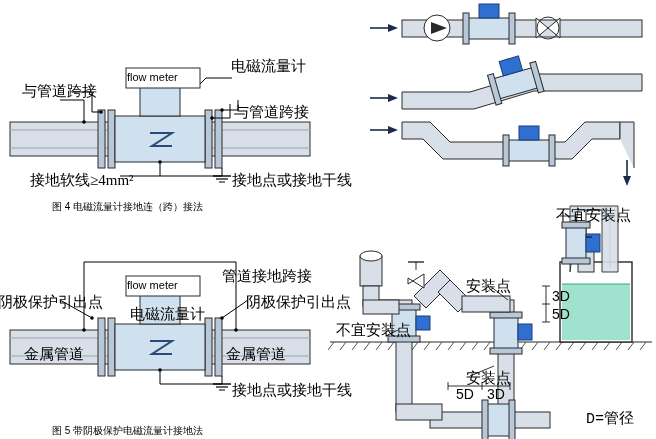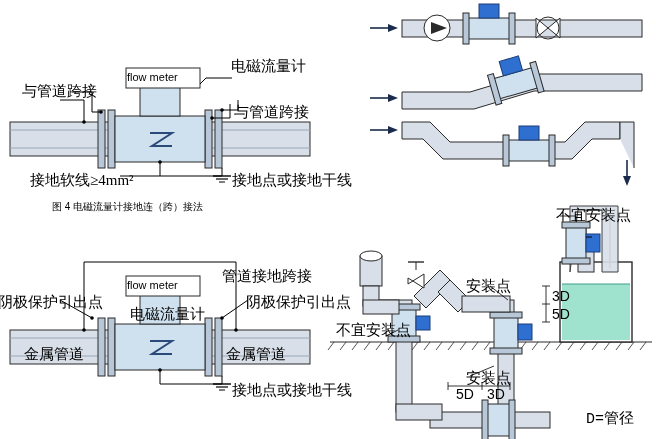--- a/index.html
+++ b/index.html
@@ -238,20 +238,21 @@
   <div class="cap" style="left:52px;top:200px;">图 4    电磁流量计接地连（跨）接法</div>
 
   <div class="lbl" style="left:127px;top:279px;font-size:11px;">flow  meter</div>
   <div class="lbl" style="left:130px;top:306px;">电磁流量计</div>
   <div class="lbl" style="left:222px;top:268px;text-align:right;">管道接地跨接</div>
   <div class="lbl" style="left:246px;top:294px;">阴极保护引出点</div>
   <div class="lbl" style="left:-2px;top:294px;">阴极保护引出点</div>
   <div class="lbl" style="left:24px;top:346px;">金属管道</div>
   <div class="lbl" style="left:226px;top:346px;">金属管道</div>
   <div class="lbl" style="left:232px;top:382px;">接地点或接地干线</div>
+  <div class="cap" style="left:52px;top:424px;">图 5   带阴极保护电磁流量计接地法</div>
 
   <div class="lbl" style="left:556px;top:207px;">不宜安装点</div>
   <div class="lbl" style="left:466px;top:278px;">安装点</div>
   <div class="lbl" style="left:466px;top:370px;">安装点</div>
   <div class="lbl" style="left:336px;top:322px;">不宜安装点</div>
   <div class="lbl sm" style="left:552px;top:289px;">3D</div>
   <div class="lbl sm" style="left:552px;top:307px;">5D</div>
   <div class="lbl sm" style="left:456px;top:387px;">5D</div>
   <div class="lbl sm" style="left:487px;top:387px;">3D</div>
   <div class="lbl" style="left:586px;top:412px;font-family:Liberation Mono, monospace;">D=管径</div>

